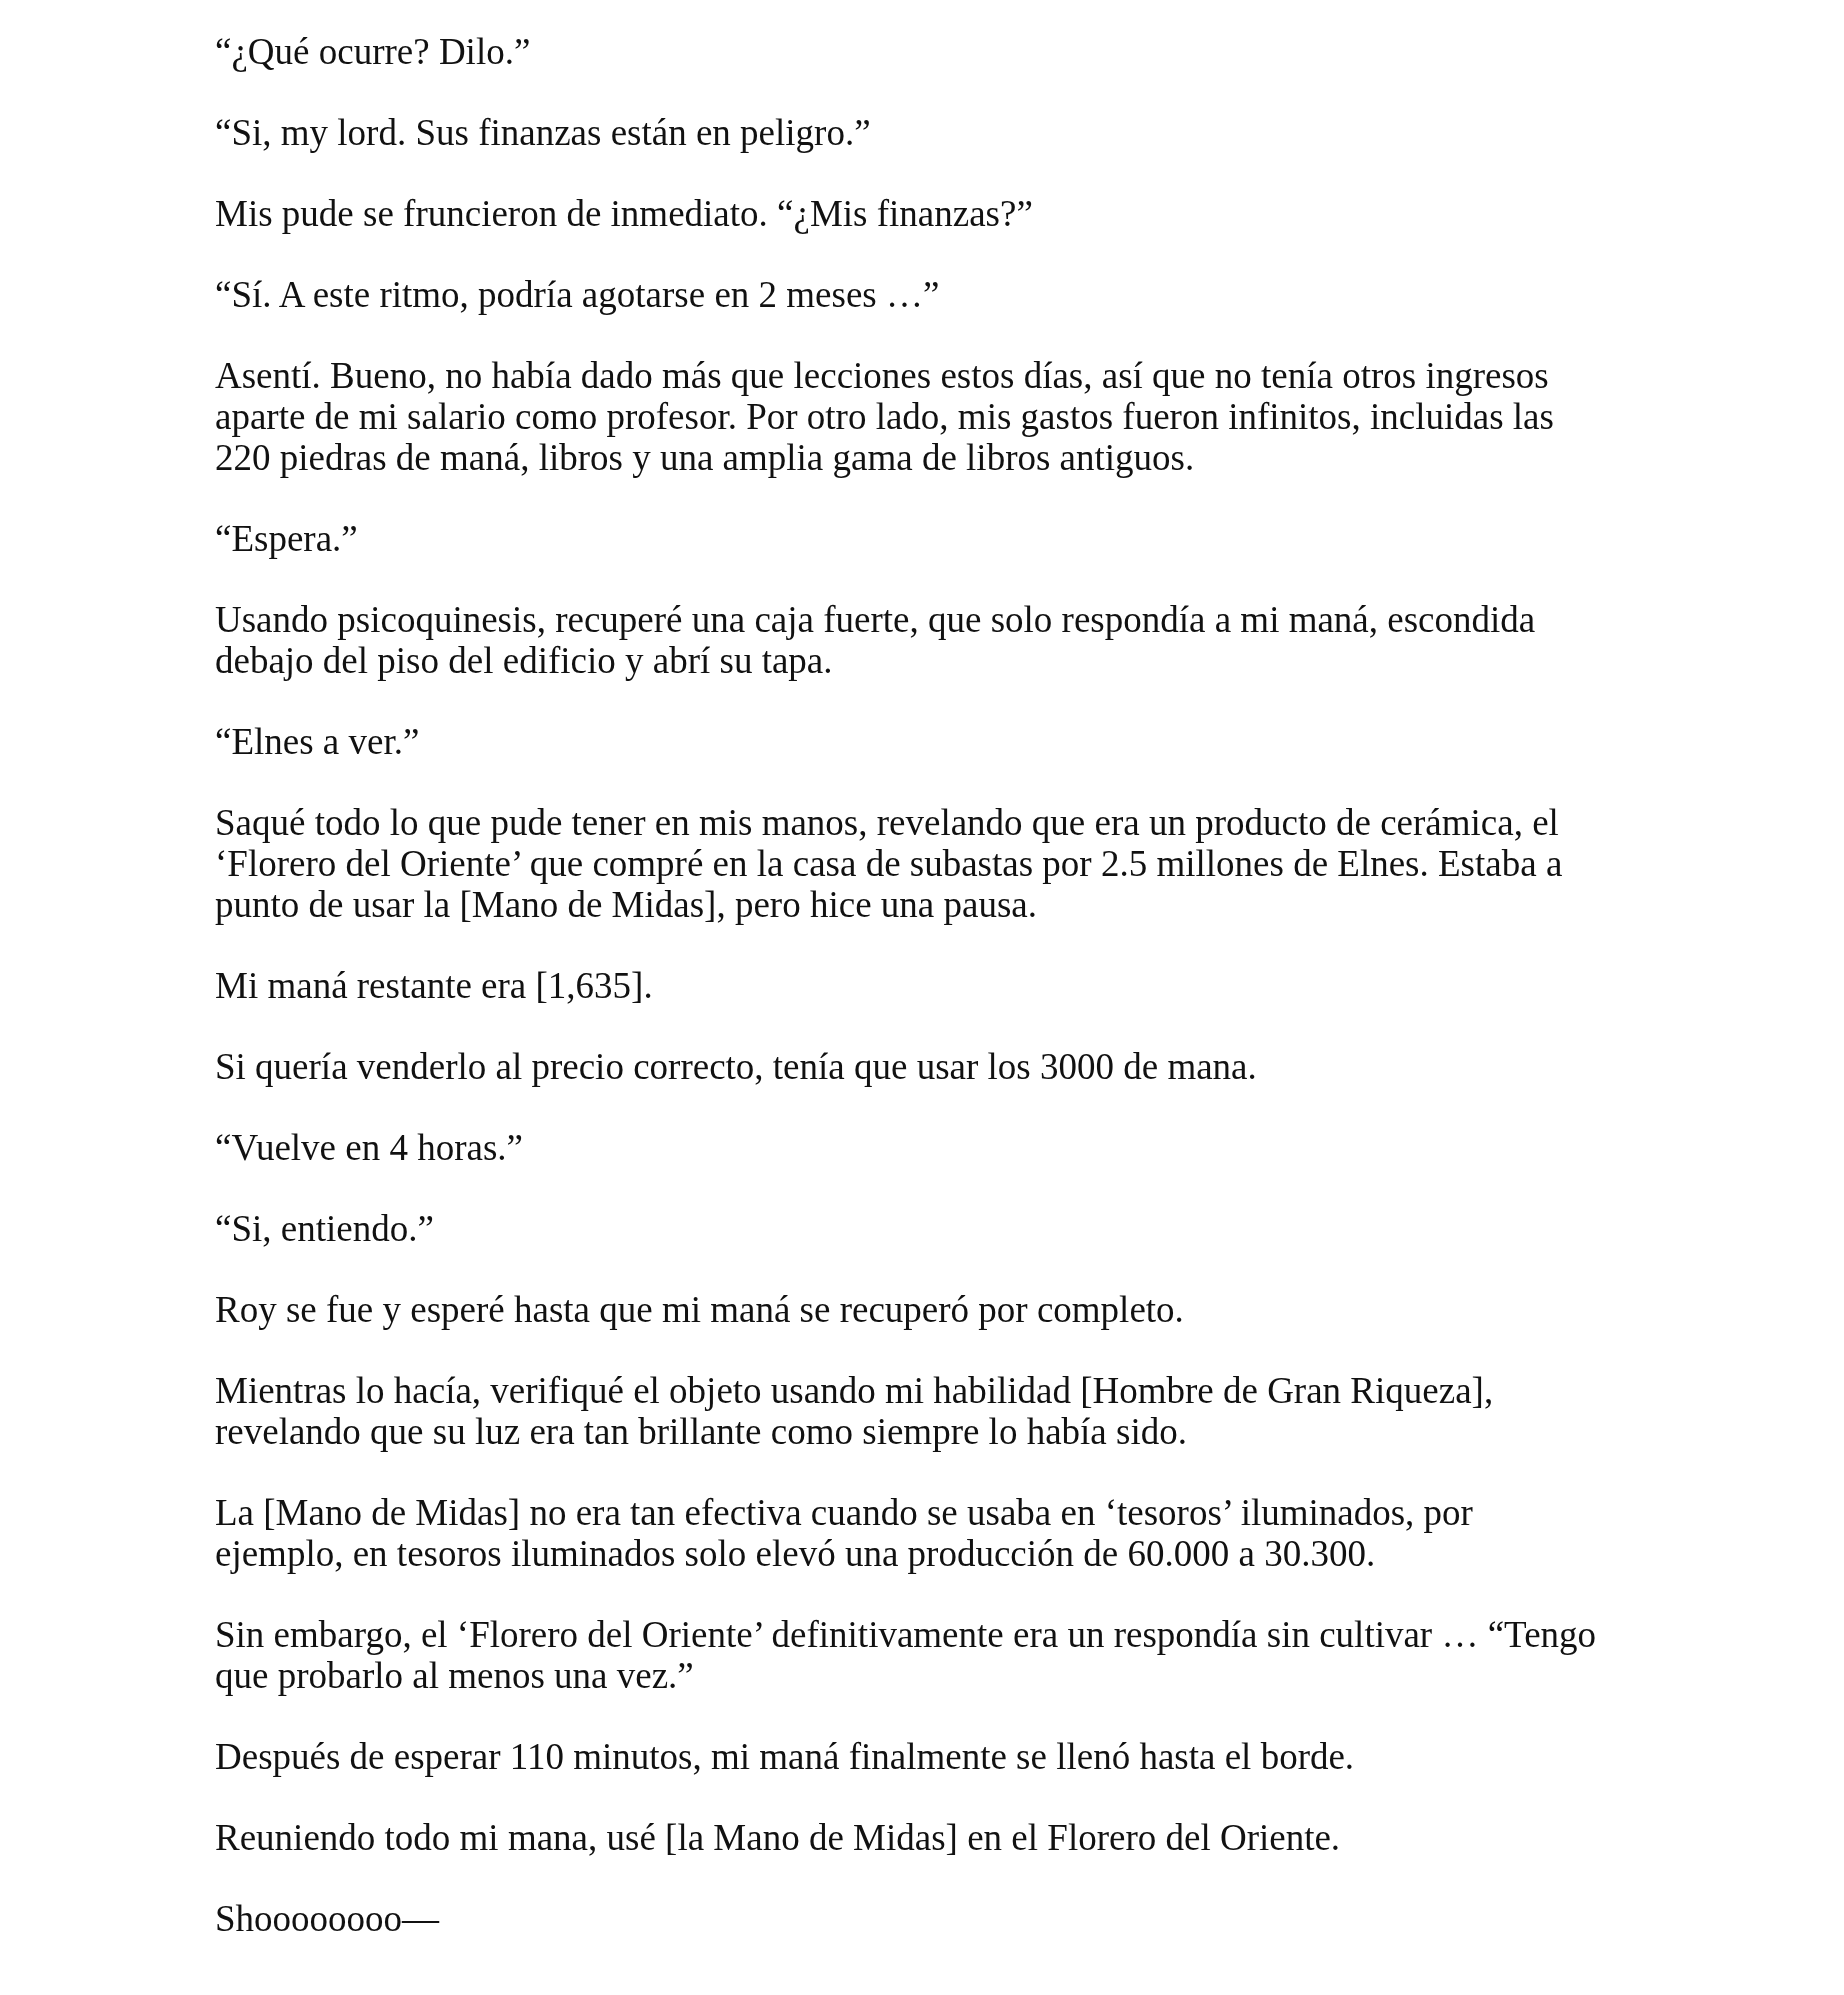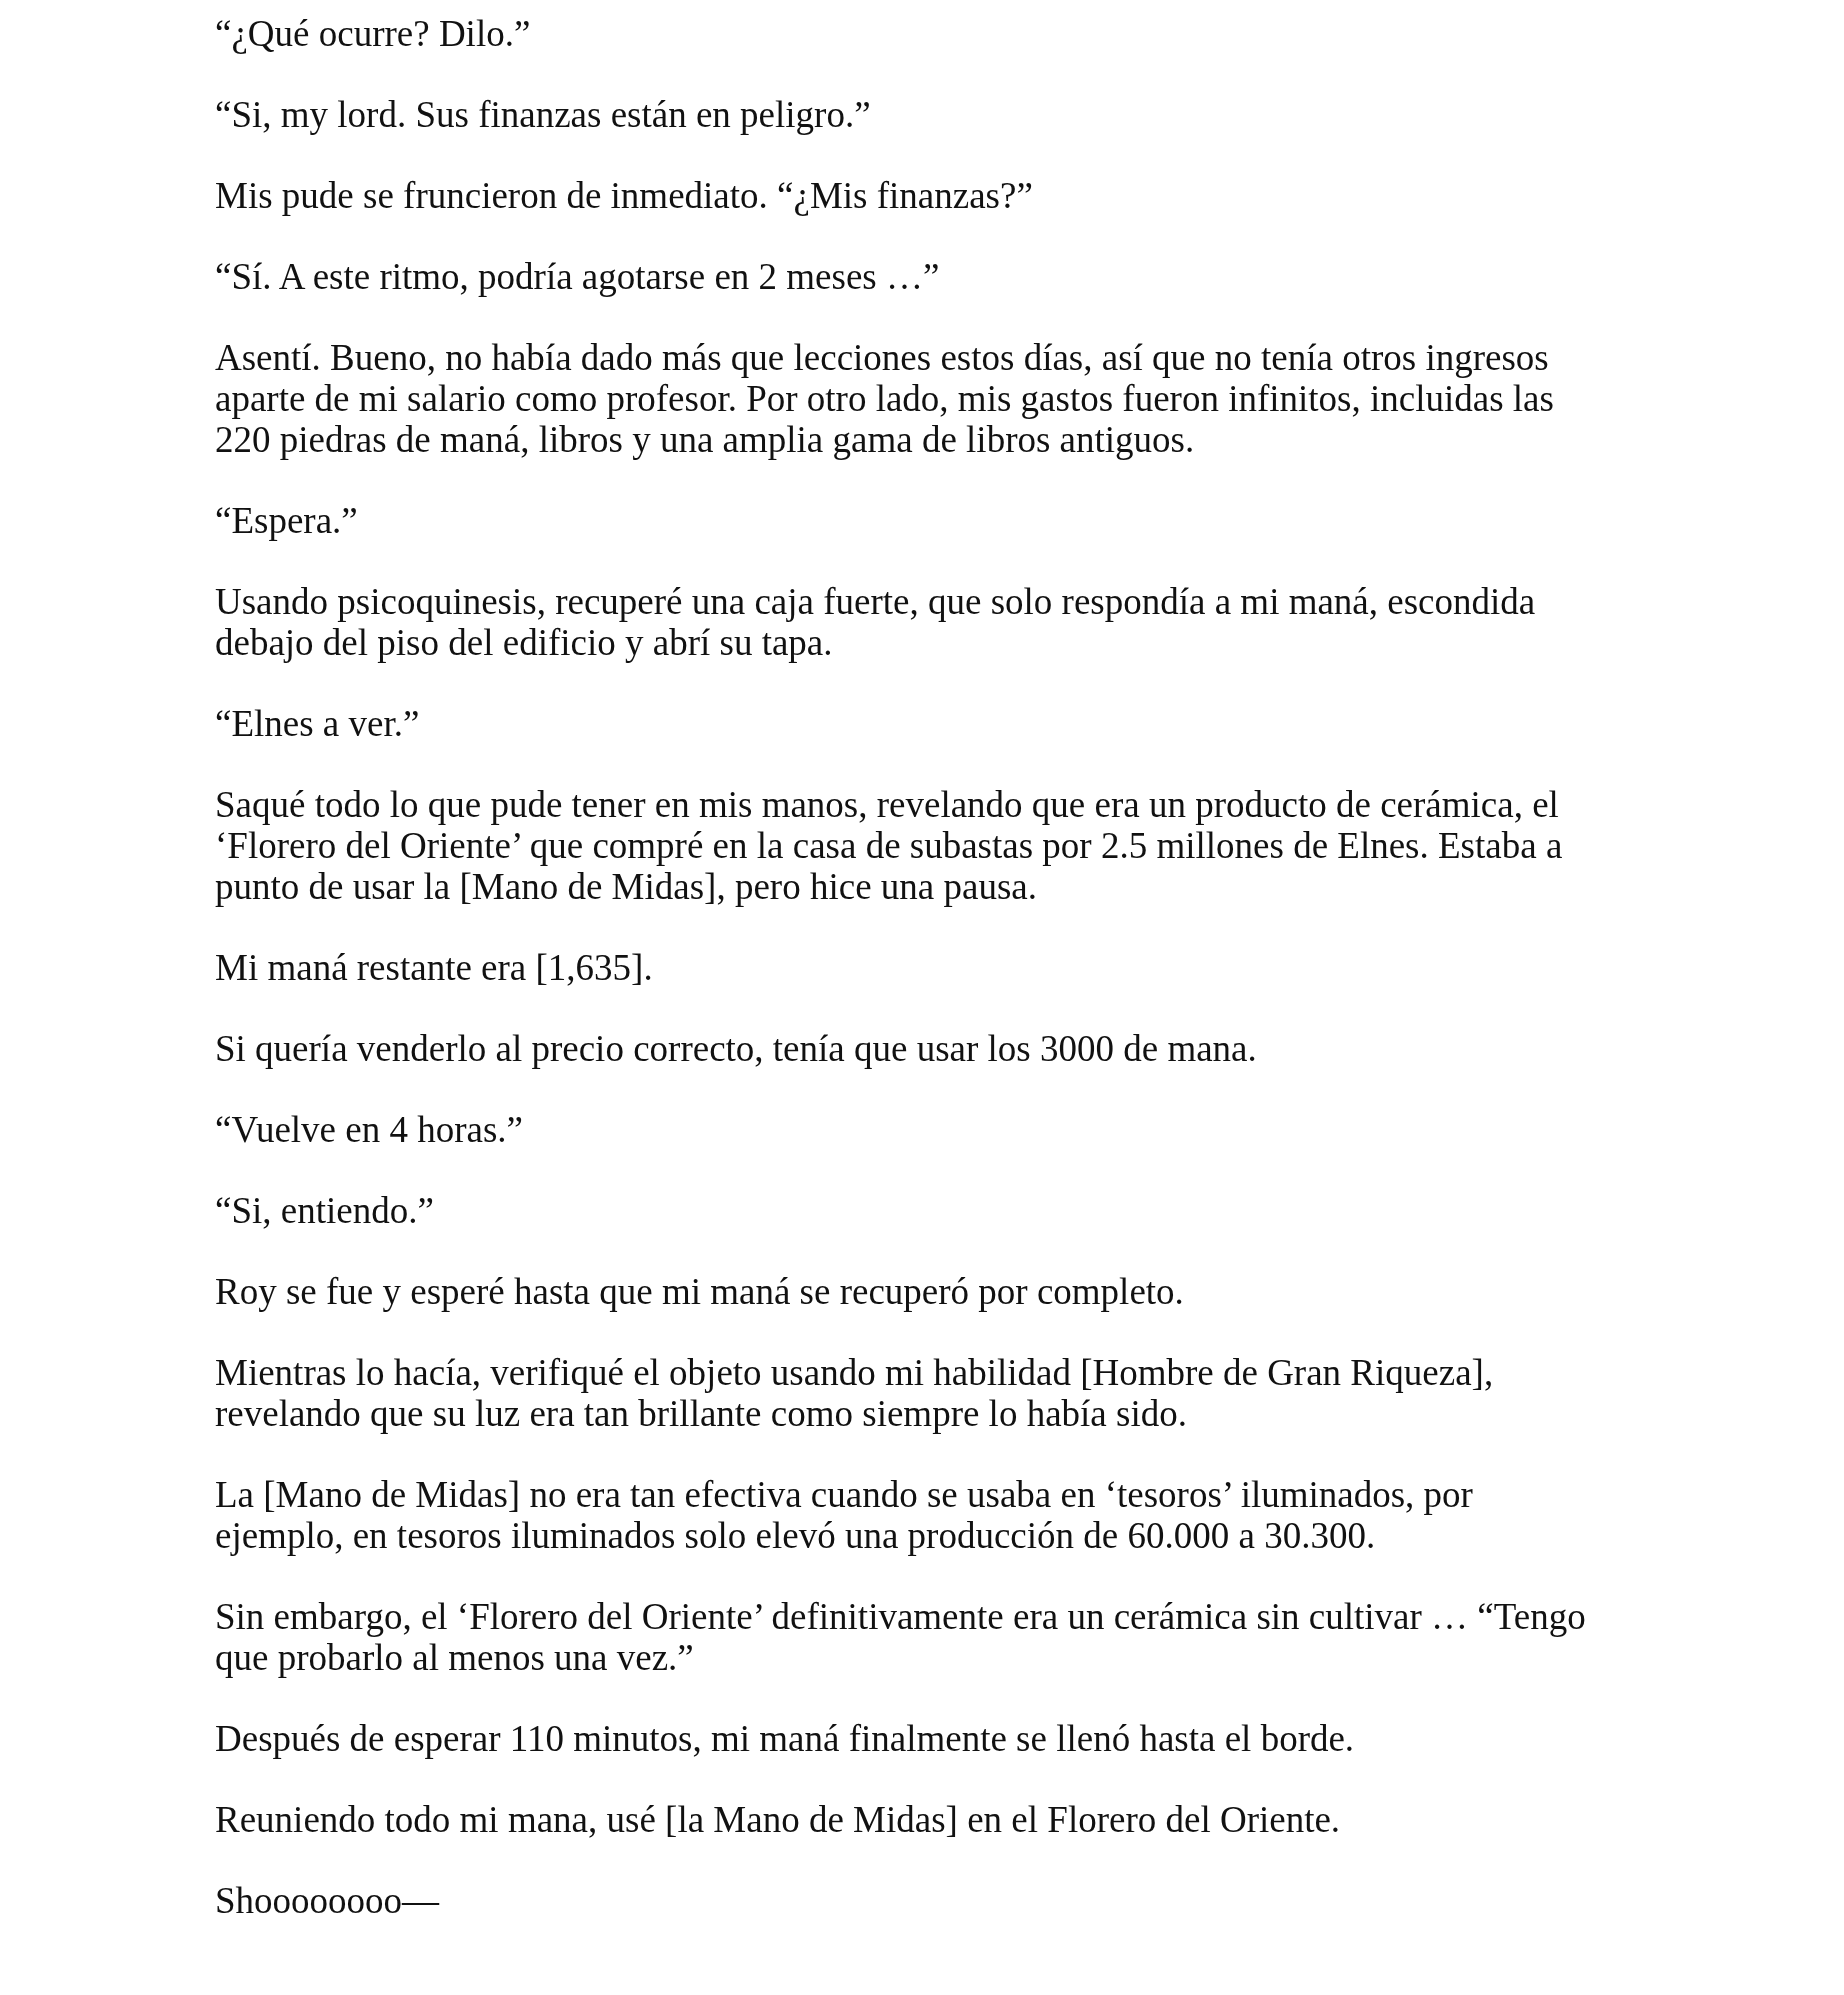--- a/index.html
+++ b/index.html
@@ -7,21 +7,21 @@
     padding: 0;
     background: #ffffff;
   }
   body {
     width: 1844px;
     height: 1995px;
     overflow: hidden;
   }
   .article {
     box-sizing: content-box;
-    padding-top: 13px;
+    padding-top: 31px;
     padding-left: 215px;
     width: 1390px;
   }
   .article p {
     margin: 0 0 40px 0;
     font-family: "Liberation Serif", "DejaVu Serif", serif;
     font-size: 37px;
     line-height: 41px;
     color: #111111;
     text-align: left;
@@ -41,18 +41,18 @@
     <p>Usando psicoquinesis, recuperé una caja fuerte, que solo respondía a mi maná, escondida debajo del piso del edificio y abrí su tapa.</p>
     <p>“Elnes a ver.”</p>
     <p>Saqué todo lo que pude tener en mis manos, revelando que era un producto de cerámica, el ‘Florero del Oriente’ que compré en la casa de subastas por 2.5 millones de Elnes. Estaba a punto de usar la [Mano de Midas], pero hice una pausa.</p>
     <p>Mi maná restante era [1,635].</p>
     <p>Si quería venderlo al precio correcto, tenía que usar los 3000 de mana.</p>
     <p>“Vuelve en 4 horas.”</p>
     <p>“Si, entiendo.”</p>
     <p>Roy se fue y esperé hasta que mi maná se recuperó por completo.</p>
     <p>Mientras lo hacía, verifiqué el objeto usando mi habilidad [Hombre de Gran Riqueza], revelando que su luz era tan brillante como siempre lo había sido.</p>
     <p>La [Mano de Midas] no era tan efectiva cuando se usaba en ‘tesoros’ iluminados, por ejemplo, en tesoros iluminados solo elevó una producción de 60.000 a 30.300.</p>
-    <p>Sin embargo, el ‘Florero del Oriente’ definitivamente era un cerámica sin cultivar … “Tengo que probarlo al menos una vez.”</p>
+    <p>Sin embargo, el ‘Florero del Oriente’ definitivamente era un respondía sin cultivar … “Tengo que probarlo al menos una vez.”</p>
     <p>Después de esperar 110 minutos, mi maná finalmente se llenó hasta el borde.</p>
     <p>Reuniendo todo mi mana, usé [la Mano de Midas] en el Florero del Oriente.</p>
     <p>Shoooooooo—</p>
   </main>
 
 
 </body></html>

